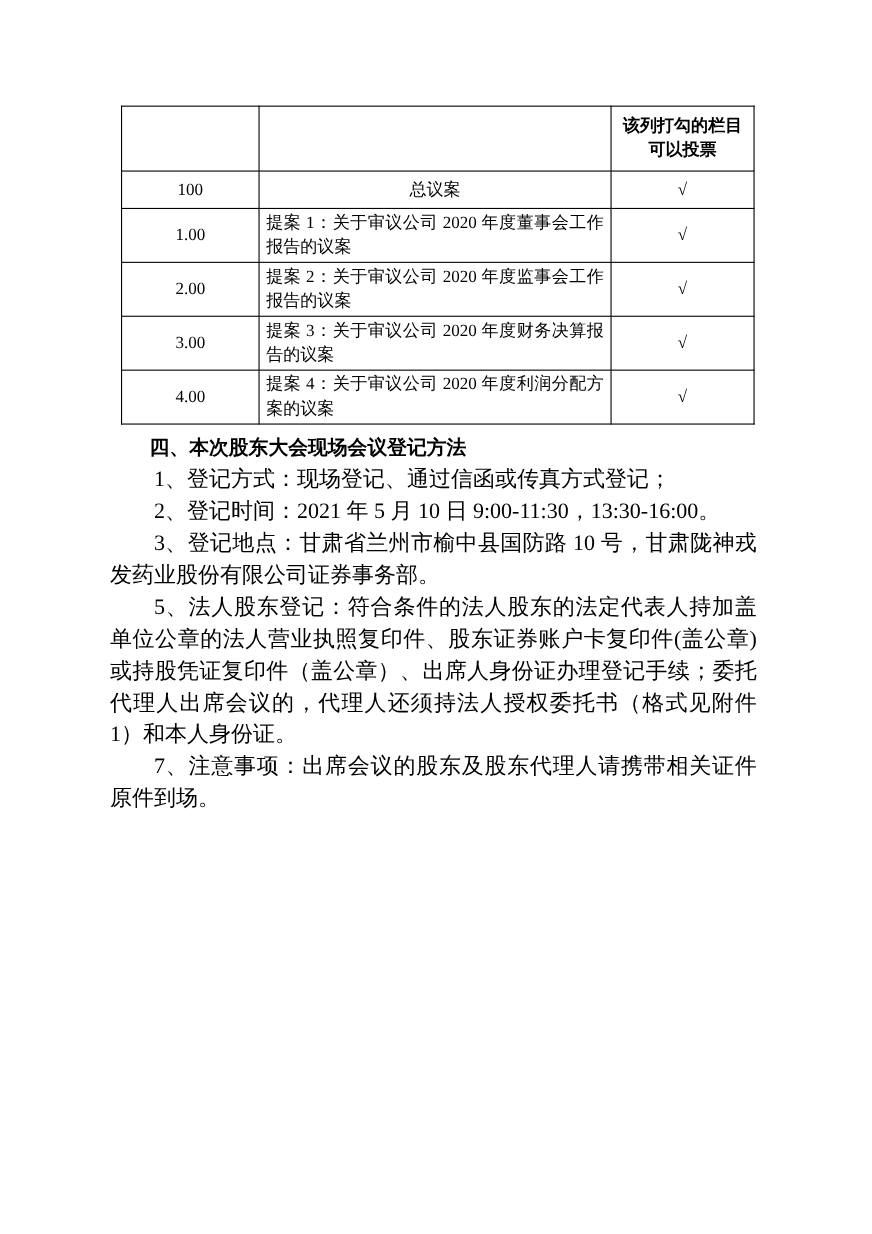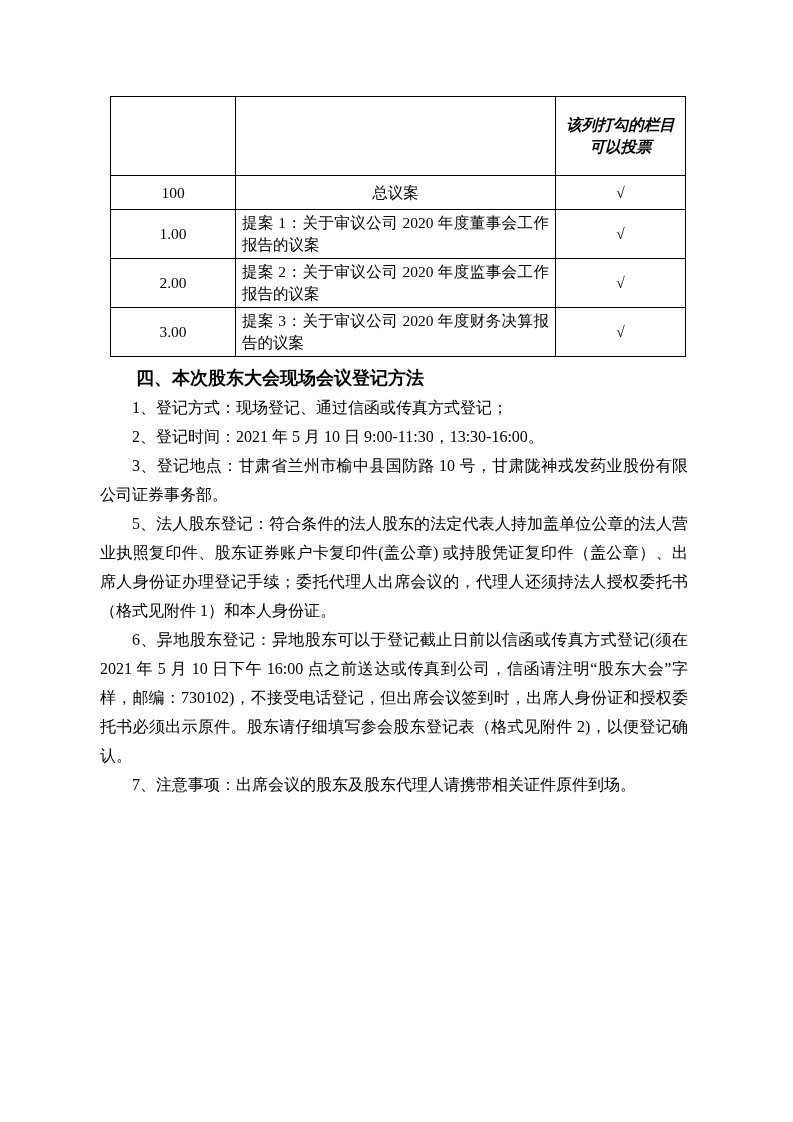--- a/index.html
+++ b/index.html
@@ -26,41 +26,41 @@
     line-height: 22px;
     padding: 2px 6px;
     vertical-align: middle;
     box-sizing: border-box;
     overflow: hidden;
   }
   td.col-code { text-align: center; }
   td.col-name { text-align: justify; }
   td.col-name.center { text-align: center; }
   td.col-check { text-align: center; font-size: 15px; }
-  tr.hdr-row td { height: 40px; padding: 17px 4px; font-style: italic; }
+  tr.hdr-row td { height: 40px; padding: 7px 4px; }
   td.hdr-vote {
     font-family: "Liberation Sans", sans-serif;
     font-weight: bold;
     text-align: center;
     font-size: 15.5px;
     line-height: 19px;
   }
   tr.row-total td { height: 34px; }
   tr.row-item td { height: 47px; }
   .heading {
     font-family: Liberation Serif, serif;
     font-weight: bold;
     font-size: 18px;
     line-height: 29px;
     text-indent: 2em;
     margin: 0;
   }
   .heading.sec4 { margin-top: 7px; }
   p.body-para {
-    font-size: 16px;
+    font-size: 20px;
     line-height: 29px;
     text-indent: 2em;
     text-align: justify;
     margin: 0;
   }
 </style>
 </head>
 <body>
 
 <div class="page">
@@ -90,26 +90,30 @@
       <tr class="row-item">
         <td class="col-code">2.00</td>
         <td class="col-name">提案 2：关于审议公司 2020 年度监事会工作报告的议案</td>
         <td class="col-check">√</td>
       </tr>
       <tr class="row-item">
         <td class="col-code">3.00</td>
         <td class="col-name">提案 3：关于审议公司 2020 年度财务决算报告的议案</td>
         <td class="col-check">√</td>
       </tr>
+      <tr class="row-item">
+        <td class="col-code">4.00</td>
+        <td class="col-name">提案 4：关于审议公司 2020 年度利润分配方案的议案</td>
+        <td class="col-check">√</td>
+      </tr>
     </tbody>
   </table>
 
   <div class="heading sec4">四、本次股东大会现场会议登记方法</div>
 
   <p class="body-para">1、登记方式：现场登记、通过信函或传真方式登记；</p>
   <p class="body-para">2、登记时间：2021 年 5 月 10 日 9:00-11:30，13:30-16:00。</p>
   <p class="body-para">3、登记地点：甘肃省兰州市榆中县国防路 10 号，甘肃陇神戎发药业股份有限公司证券事务部。</p>
   <p class="body-para">5、法人股东登记：符合条件的法人股东的法定代表人持加盖单位公章的法人营业执照复印件、股东证券账户卡复印件(盖公章) 或持股凭证复印件（盖公章）、出席人身份证办理登记手续；委托代理人出席会议的，代理人还须持法人授权委托书（格式见附件 1）和本人身份证。</p>
-  <p class="body-para">6、异地股东登记：异地股东可以于登记截止日前以信函或传真方式登记(须在 2021 年 5 月 10 日下午 16:00 点之前送达或传真到公司，信函请注明“股东大会”字样，邮编：730102)，不接受电话登记，但出席会议签到时，出席人身份证和授权委托书必须出示原件。股东请仔细填写参会股东登记表（格式见附件 2)，以便登记确认。</p>
   <p class="body-para">7、注意事项：出席会议的股东及股东代理人请携带相关证件原件到场。</p>
 
 
 </div>
 
 </body></html>

